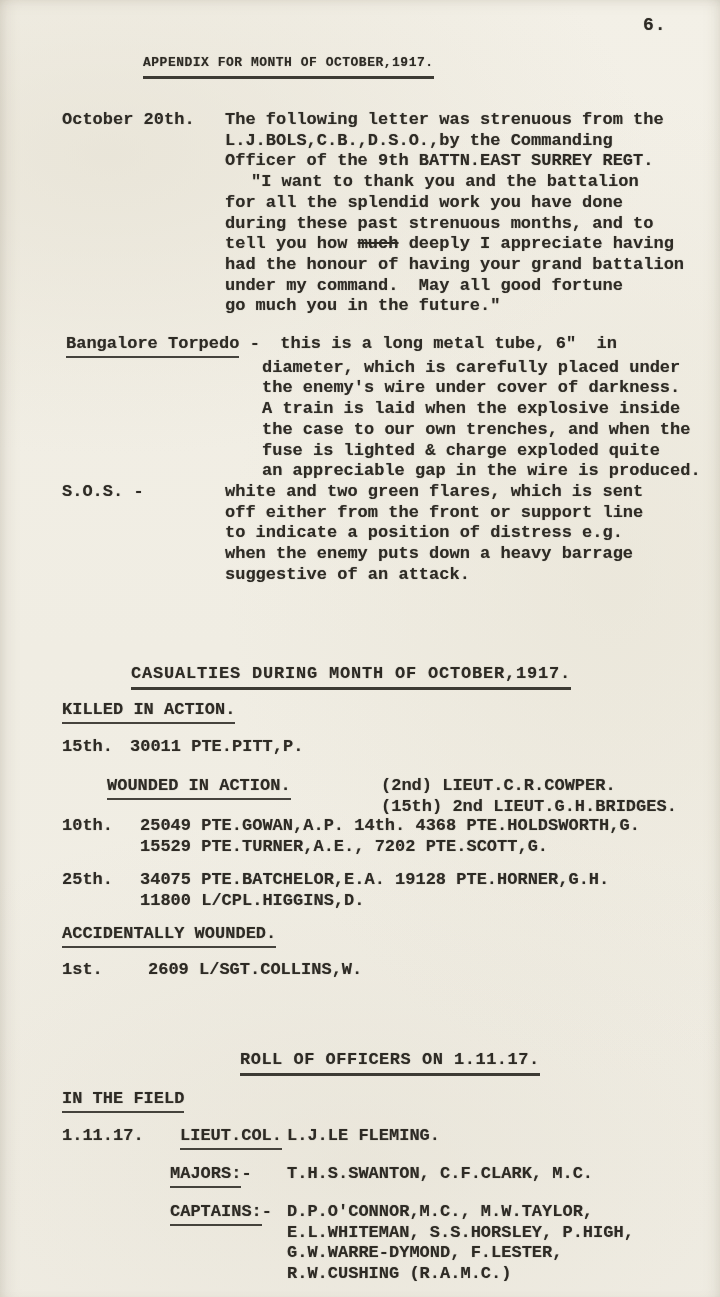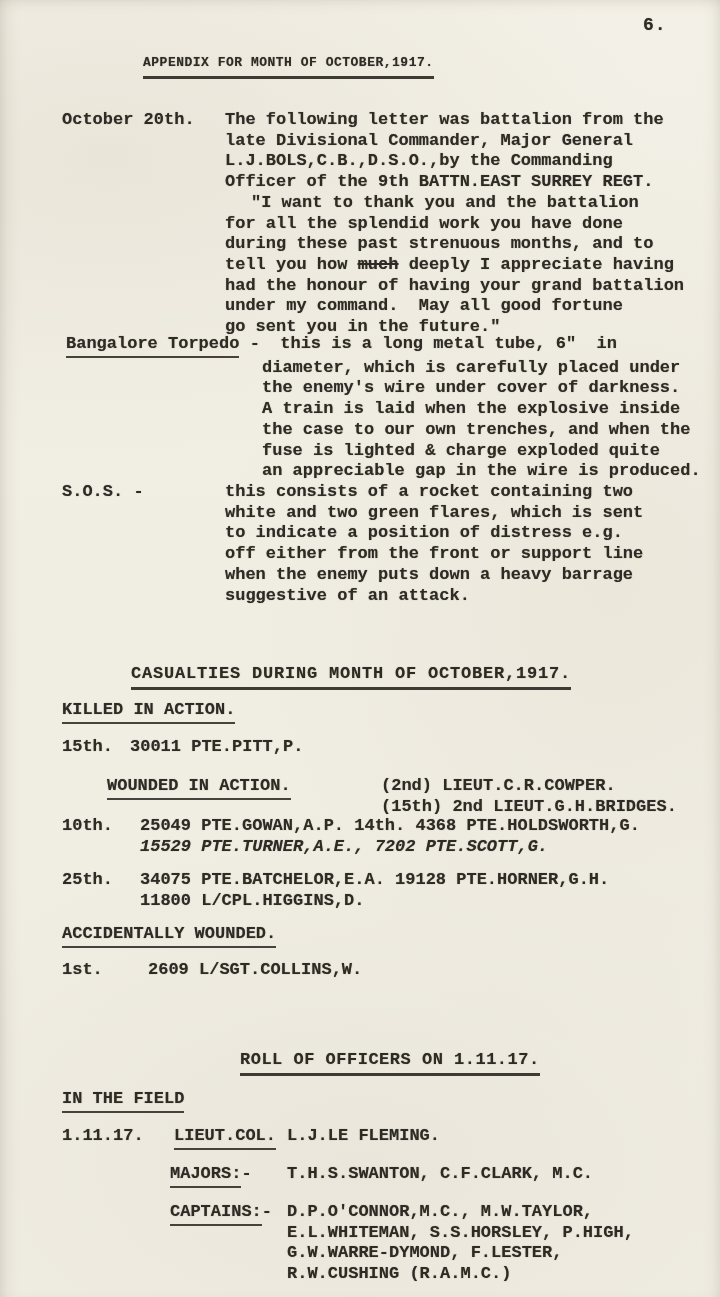--- a/index.html
+++ b/index.html
@@ -43,53 +43,51 @@
 
   <div class="abs pagenum" style="left:643px;top:15px;">6.</div>
 
   <div class="abs" style="left:143px;top:52px;">
     <span class="u3 title">APPENDIX FOR MONTH OF OCTOBER,1917.</span>
   </div>
 
   <div class="abs" style="left:62px;top:110px;width:640px;">
     <div class="abs line" style="left:0;top:0;">October 20th.</div>
     <div style="margin-left:163px;width:470px;">
-      <div class="line">The following letter was battalion from the</div>
-      <div class="line">late Divisional Commander, Major General</div>
+      <div class="line">The following letter was strenuous from the</div>
       <div class="line">L.J.BOLS,C.B.,D.S.O.,by the Commanding</div>
       <div class="line">Officer of the 9th BATTN.EAST SURREY REGT.</div>
       <div class="line indent">"I want to thank you and the battalion</div>
       <div class="line">for all the splendid work you have done</div>
       <div class="line">during these past strenuous months, and to</div>
       <div class="line"><span>tell you how </span><span class="struck">much</span><span> deeply I appreciate having</span></div>
       <div class="line">had the honour of having your grand battalion</div>
       <div class="line">under my command.  May all good fortune</div>
-      <div class="line">go sent you in the future."</div>
+      <div class="line">go much you in the future."</div>
     </div>
   </div>
 
   <div class="abs" style="left:66px;top:334px;width:640px;">
     <div class="line"><span class="u">Bangalore Torpedo</span><span> -  </span><span>this is a long metal tube, 6"  in</span></div>
     <div style="margin-left:196px;width:450px;">
       <div class="line">diameter, which is carefully placed under</div>
       <div class="line">the enemy's wire under cover of darkness.</div>
       <div class="line">A train is laid when the explosive inside</div>
       <div class="line">the case to our own trenches, and when the</div>
       <div class="line">fuse is lighted &amp; charge exploded quite</div>
       <div class="line">an appreciable gap in the wire is produced.</div>
     </div>
   </div>
 
   <div class="abs" style="left:62px;top:482px;width:640px;">
     <div class="abs line" style="left:0;top:0;">S.O.S. -</div>
     <div style="margin-left:163px;width:470px;">
-      <div class="line">this consists of a rocket containing two</div>
       <div class="line">white and two green flares, which is sent</div>
+      <div class="line">off either from the front or support line</div>
       <div class="line">to indicate a position of distress e.g.</div>
-      <div class="line">off either from the front or support line</div>
       <div class="line">when the enemy puts down a heavy barrage</div>
       <div class="line">suggestive of an attack.</div>
     </div>
   </div>
 
   <div class="abs" style="left:131px;top:664px;">
     <span class="u3 casheading">CASUALTIES DURING MONTH OF OCTOBER,1917.</span>
   </div>
 
   <div class="abs" style="left:62px;top:700px;">
@@ -103,21 +101,21 @@
   <div class="abs" style="left:0;top:776px;width:720px;">
     <span class="col" style="left:62px;margin-left:45px;"><span class="u">WOUNDED IN ACTION.</span></span>
     <span class="col line" style="left:381px;">(2nd) LIEUT.C.R.COWPER.</span>
   </div>
   <div class="abs line" style="left:381px;top:797px;">(15th) 2nd LIEUT.G.H.BRIDGES.</div>
 
   <div class="abs" style="left:0;top:816px;width:720px;">
     <span class="col line" style="left:62px;">10th.</span>
     <span class="col" style="left:140px;">
       <span class="line" style="display:block;">25049 PTE.GOWAN,A.P. 14th. 4368 PTE.HOLDSWORTH,G.</span>
-      <span class="line" style="display:block;font-style:italic;">15529 PTE.TURNER,A.E., 7202 PTE.SCOTT,G.</span>
+      <span class="line" style="display:block;">15529 PTE.TURNER,A.E., 7202 PTE.SCOTT,G.</span>
     </span>
   </div>
 
   <div class="abs" style="left:0;top:870px;width:720px;">
     <span class="col line" style="left:62px;">25th.</span>
     <span class="col" style="left:140px;">
       <span class="line" style="display:block;">34075 PTE.BATCHELOR,E.A. 19128 PTE.HORNER,G.H.</span>
       <span class="line" style="display:block;">11800 L/CPL.HIGGINS,D.</span>
     </span>
   </div>
@@ -134,21 +132,21 @@
 
   <div class="abs" style="left:240px;top:1050px;">
     <span class="u3 rollheading">ROLL OF OFFICERS ON 1.11.17.</span>
   </div>
   <div class="abs" style="left:62px;top:1089px;">
     <span class="u">IN THE FIELD</span>
   </div>
 
   <div class="abs" style="left:0;top:1126px;width:720px;">
     <span class="col line" style="left:62px;">1.11.17.</span>
-    <span class="col" style="left:174px;"><span class="u">LIEUT.COL.</span><span></span></span>
+    <span class="col" style="left:180px;"><span class="u">LIEUT.COL.</span><span></span></span>
     <span class="col line" style="left:287px;">L.J.LE FLEMING.</span>
   </div>
 
   <div class="abs" style="left:0;top:1164px;width:720px;">
     <span class="col" style="left:170px;"><span class="u">MAJORS:</span><span>-</span></span>
     <span class="col line" style="left:287px;">T.H.S.SWANTON, C.F.CLARK, M.C.</span>
   </div>
 
   <div class="abs" style="left:0;top:1202px;width:720px;">
     <span class="col" style="left:170px;"><span class="u">CAPTAINS:</span><span>-</span></span>

